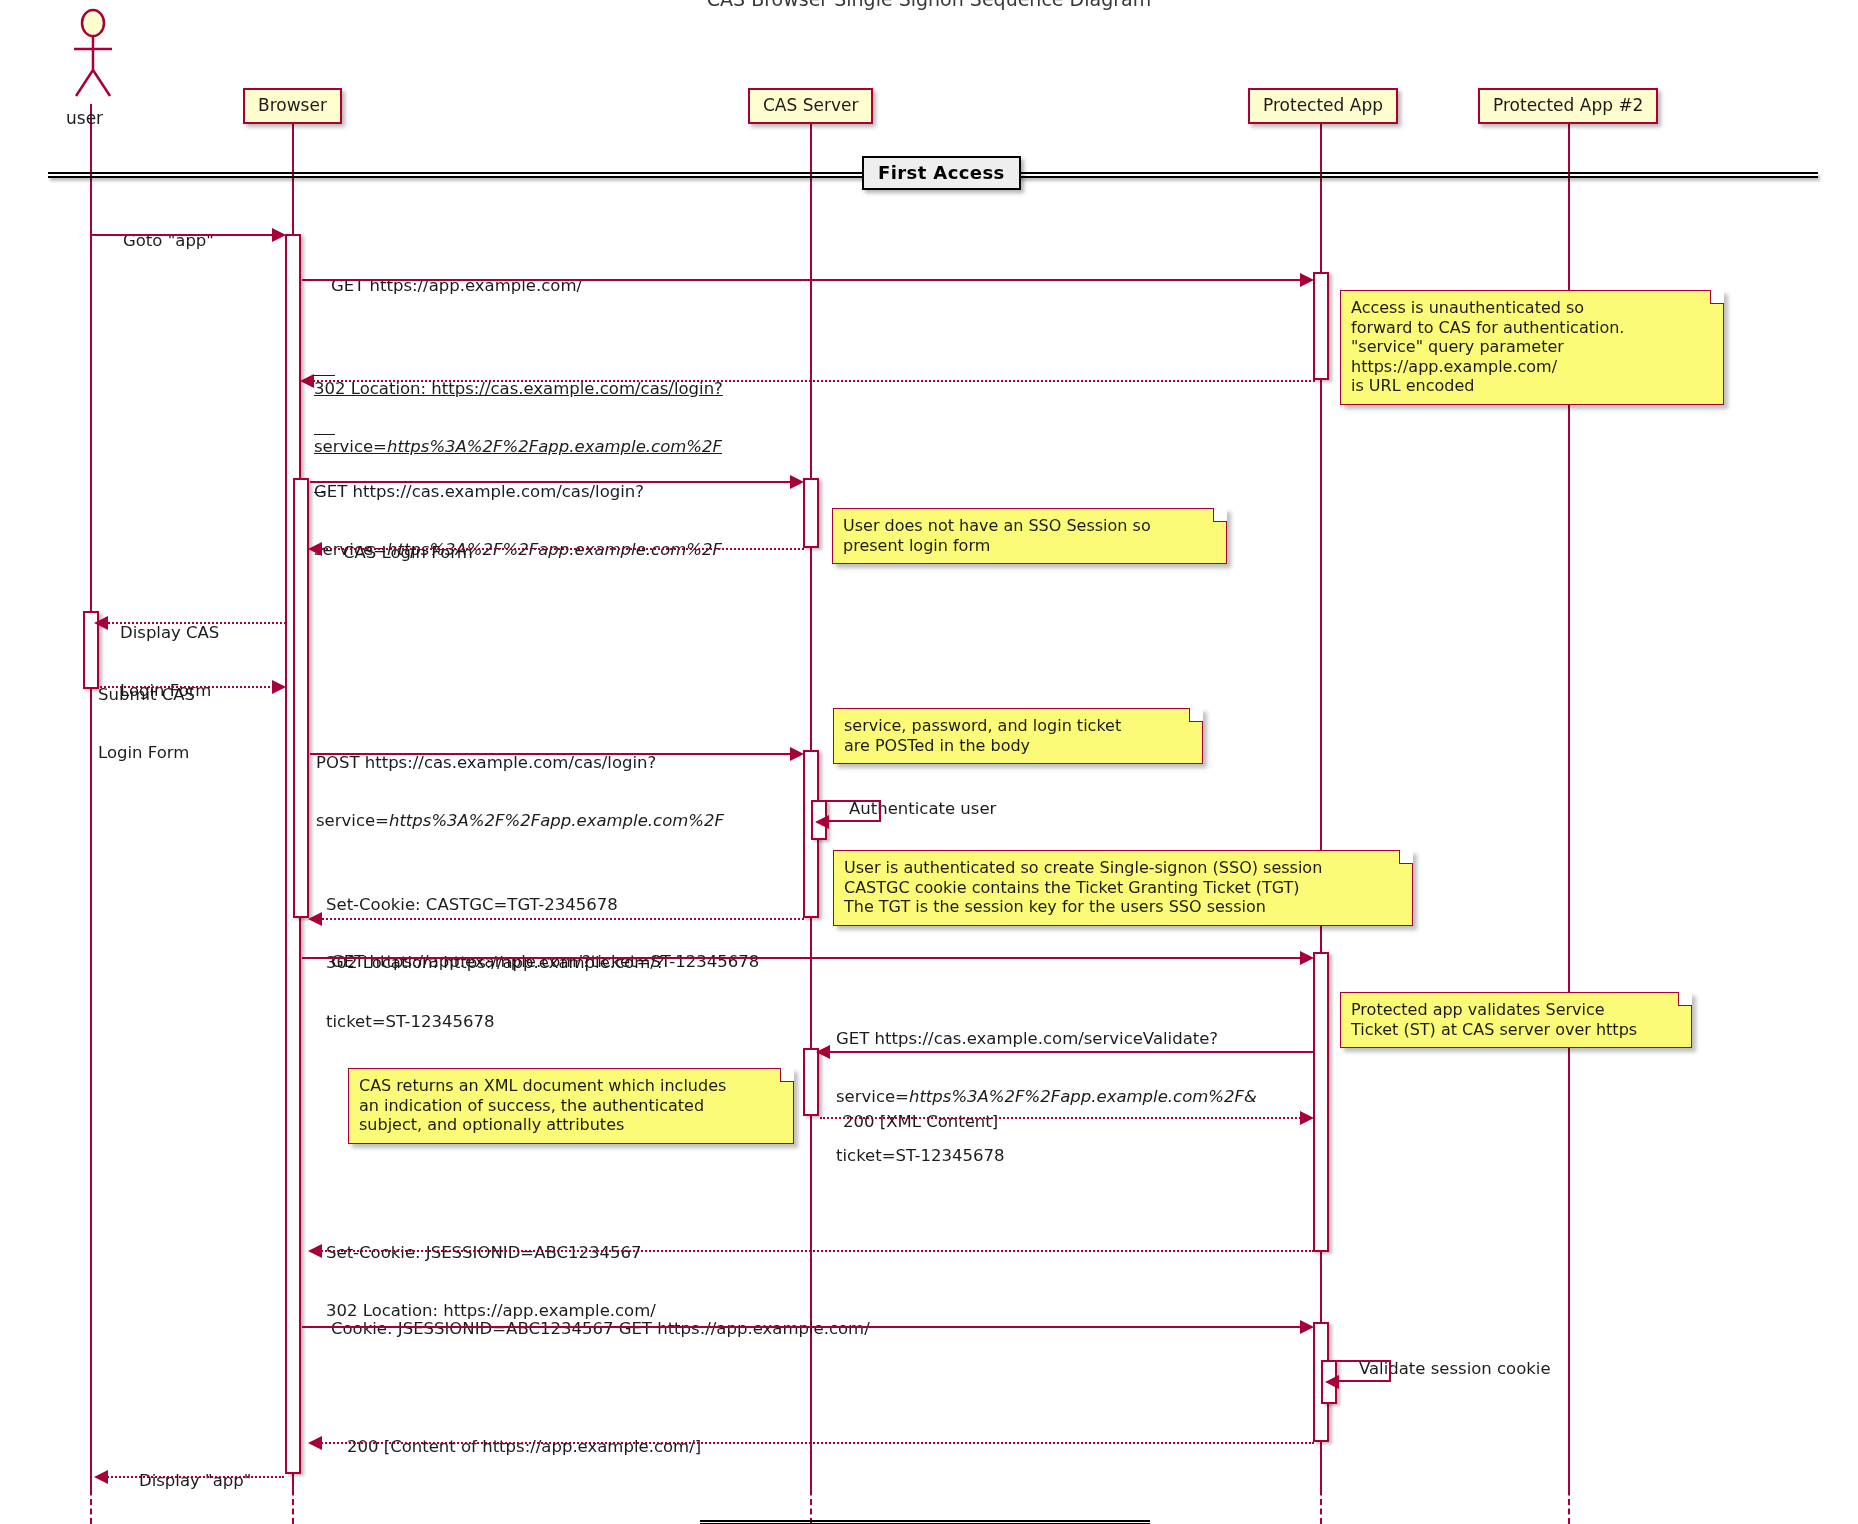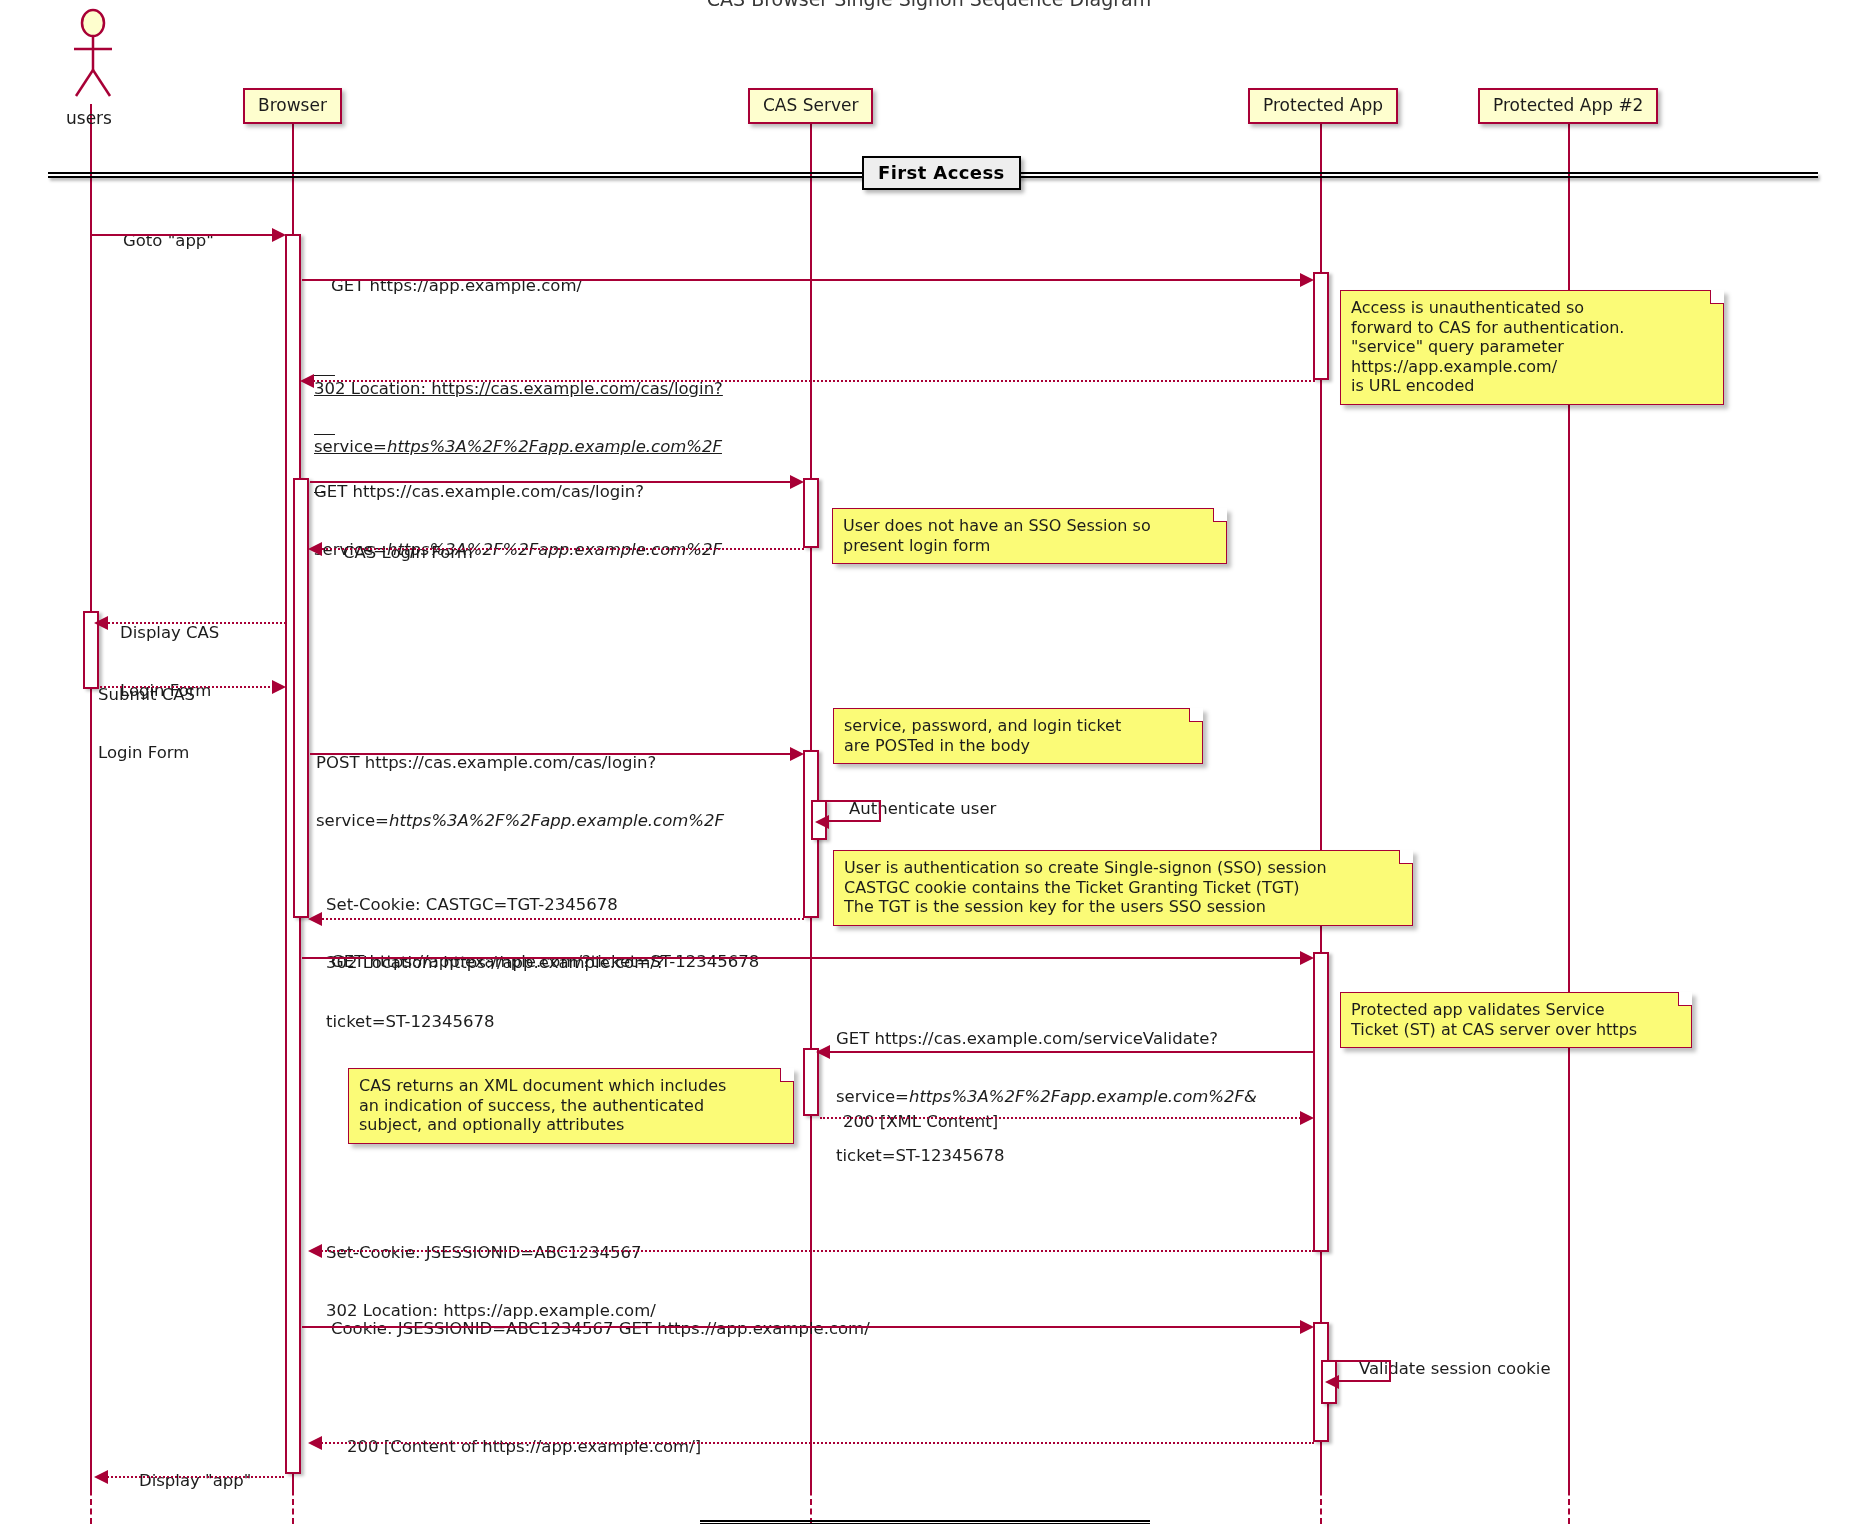--- a/index.html
+++ b/index.html
@@ -179,21 +179,21 @@
 
   <div class="actor-wrap" style="left:62px; top:8px; width:62px; height:92px;">
     <svg width="62" height="92" viewBox="0 0 62 92">
       <ellipse cx="31" cy="15" rx="11" ry="13" fill="#FEFECE" stroke="#A80036" stroke-width="2.5"></ellipse>
       <line x1="31" y1="28" x2="31" y2="62" stroke="#A80036" stroke-width="2.5"></line>
       <line x1="12" y1="41" x2="50" y2="41" stroke="#A80036" stroke-width="2.5"></line>
       <line x1="31" y1="62" x2="14" y2="88" stroke="#A80036" stroke-width="2.5"></line>
       <line x1="31" y1="62" x2="48" y2="88" stroke="#A80036" stroke-width="2.5"></line>
     </svg>
   </div>
-  <div class="actor-label" style="left:66px; top:108px;">users</div>
+  <div class="actor-label" style="left:66px; top:108px;">user</div>
 
   <div class="participant" style="left:243px;  top:88px;">Browser</div>
   <div class="participant" style="left:748px;  top:88px;">CAS Server</div>
   <div class="participant" style="left:1248px; top:88px;">Protected App</div>
   <div class="participant" style="left:1478px; top:88px;">Protected App #2</div>
 
   <div class="divider-rule" style="top:172px;"></div>
   <div class="divider-label" style="left:862px; top:156px;">First Access</div>
 
   <div class="activation" style="left:83px; top:611px; height:78px;"></div>
@@ -281,21 +281,21 @@
 
   <div class="note" style="left:833px; top:708px; width:370px;">service, password, and login ticket
 are POSTed in the body</div>
 
   <div class="msg-label" style="left:828px; top:780px;">
     <span>Authenticate user</span>
   </div>
   <div class="self-msg" style="left:821px; top:800px; width:60px;"></div>
   <div class="arrow-head left" style="left:815px; top:815px;"></div>
 
-  <div class="note" style="left:833px; top:850px; width:580px;">User is authentication so create Single-signon (SSO) session
+  <div class="note" style="left:833px; top:850px; width:580px;">User is authenticated so create Single-signon (SSO) session
 CASTGC cookie contains the Ticket Granting Ticket (TGT)
 The TGT is the session key for the users SSO session</div>
 
   <div class="msg-label" style="left:326px; top:856px;">
     <div>Set-Cookie: CASTGC=TGT-2345678</div>
     <div>302 Location: https://app.example.com/?</div>
     <div>ticket=ST-12345678</div>
   </div>
   <div class="arrow-line dotted" style="left:318px; top:918px; width:486px;"></div>
   <div class="arrow-head left" style="left:308px; top:912px;"></div>

